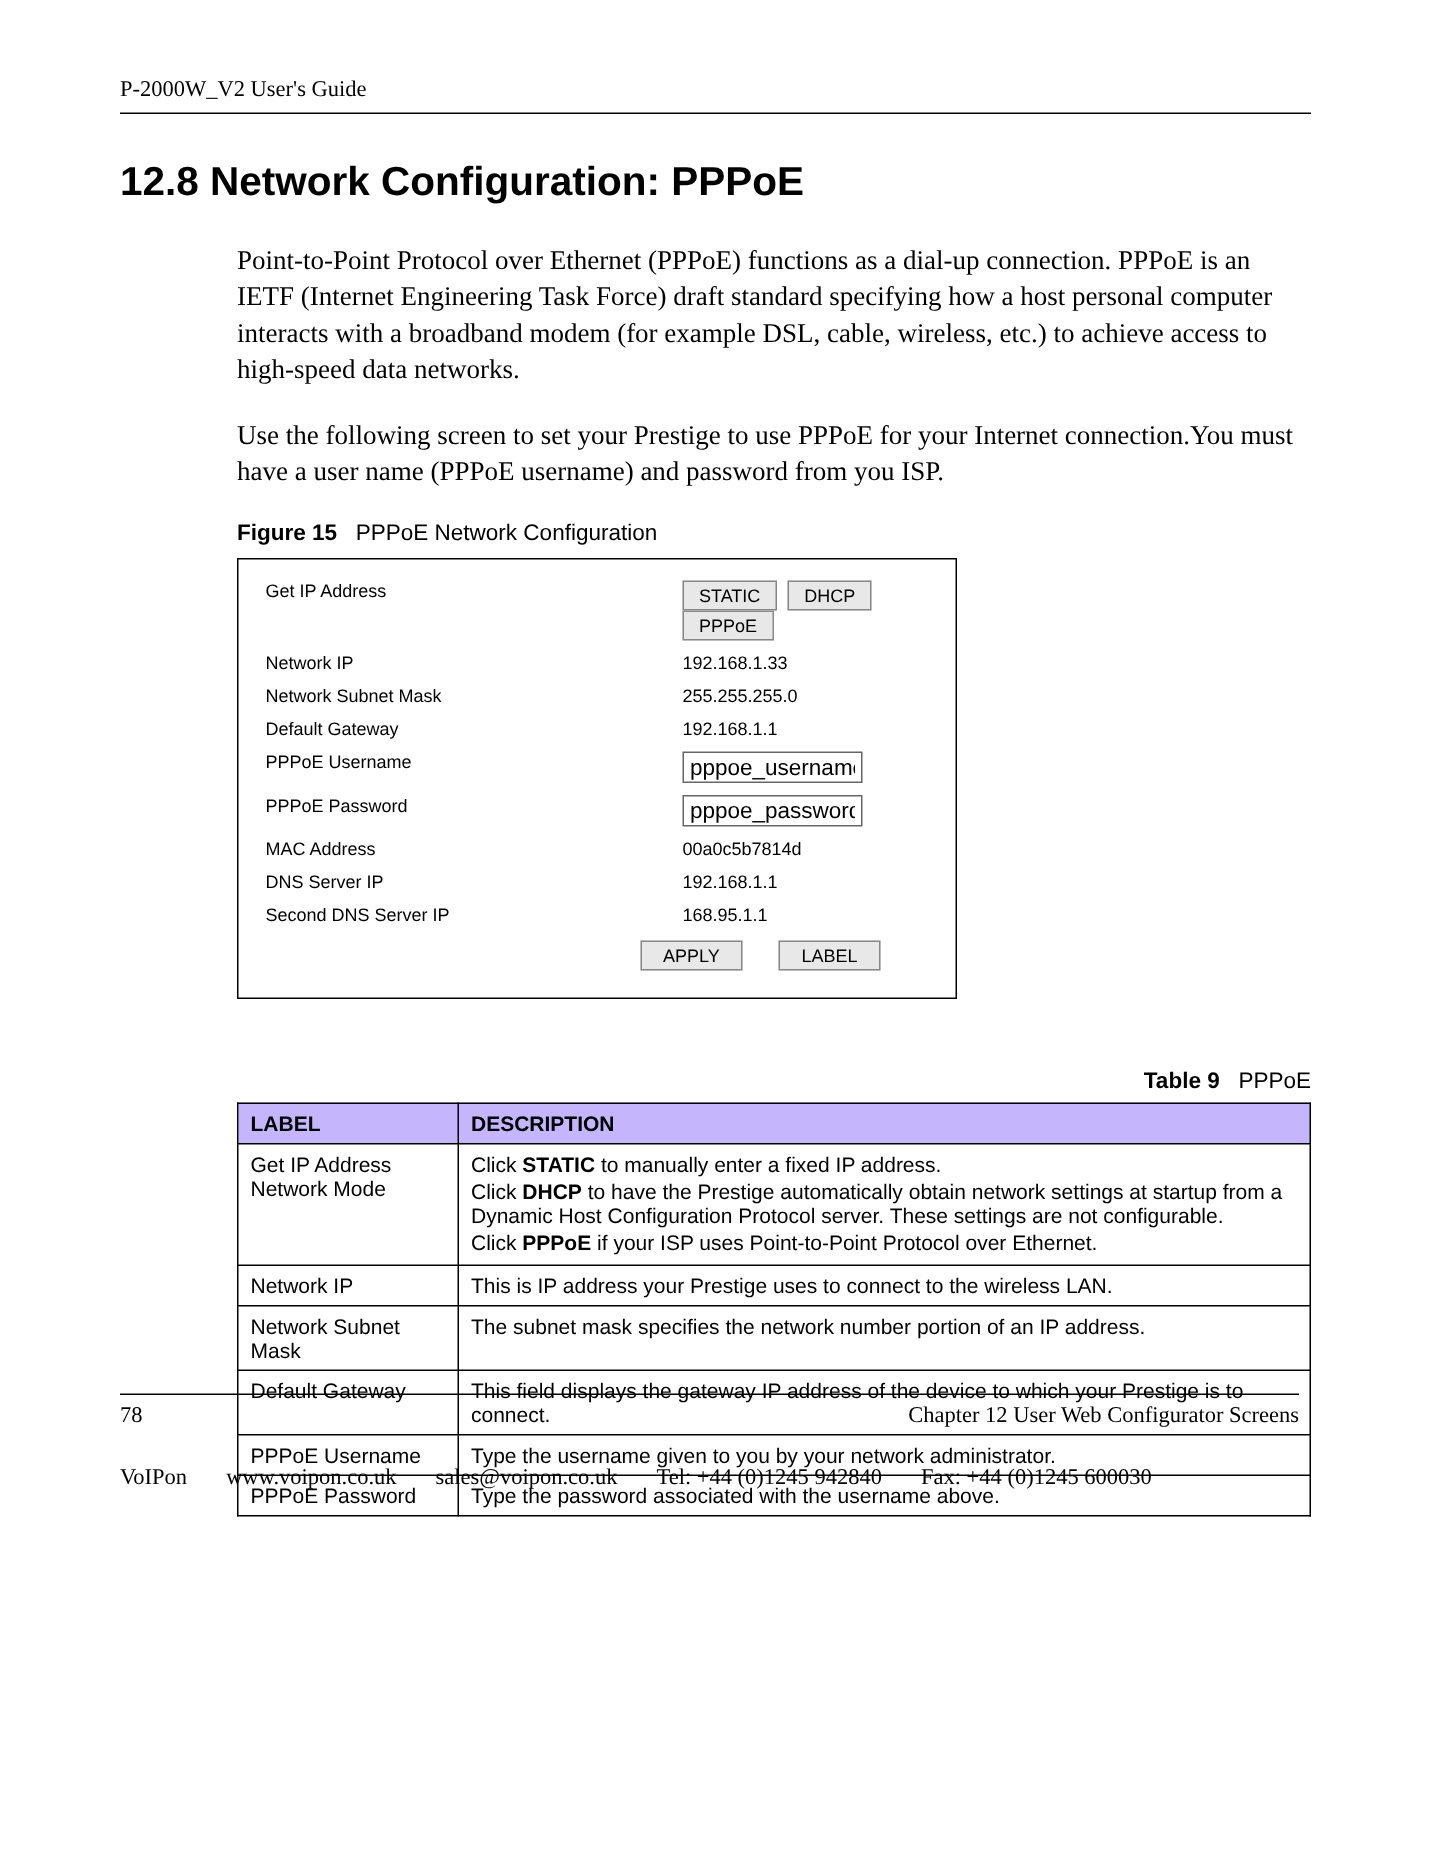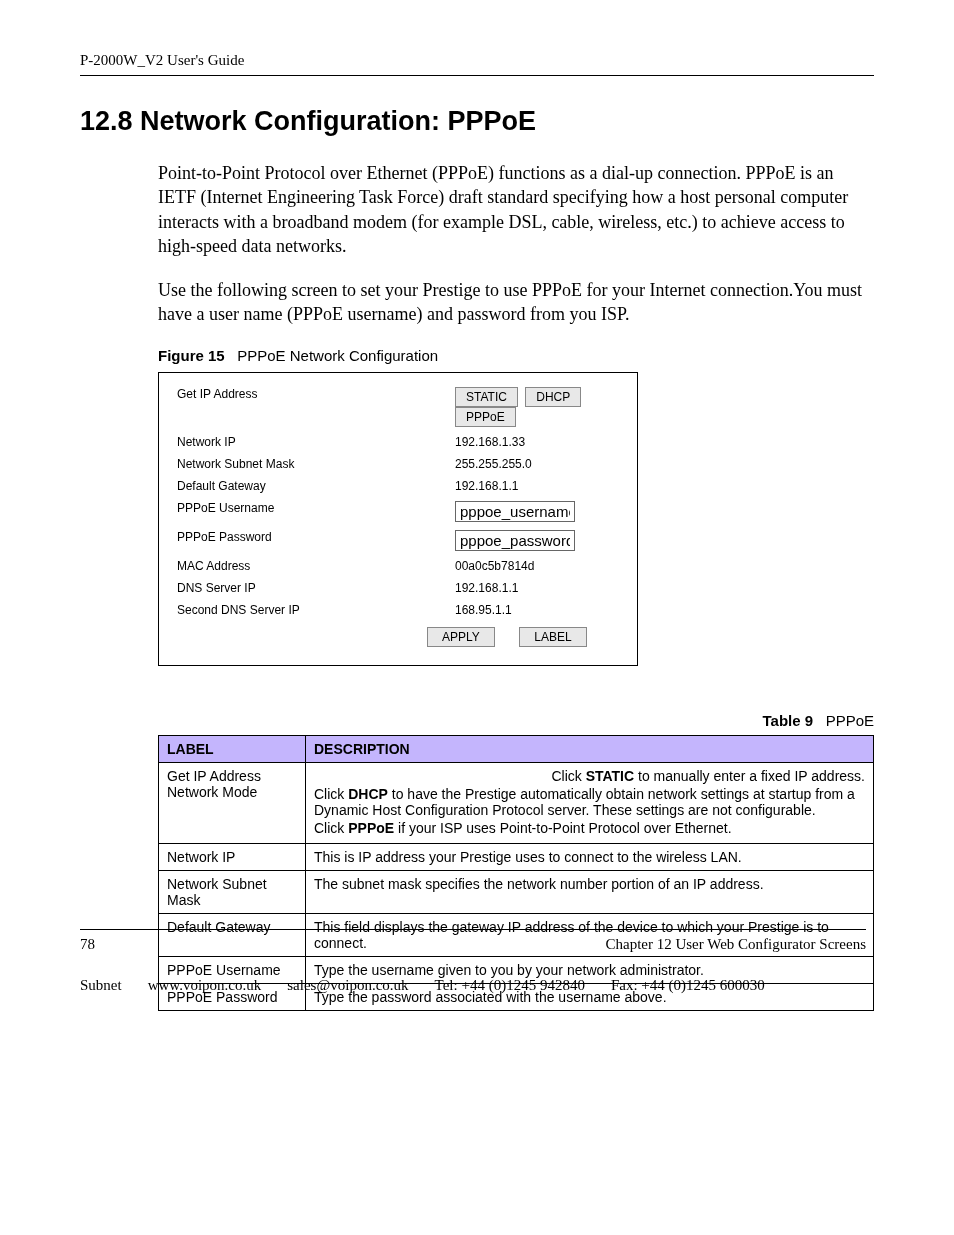--- a/index.html
+++ b/index.html
@@ -207,21 +207,21 @@
       <thead>
         <tr>
           <th class="col-label">LABEL</th>
           <th>DESCRIPTION</th>
         </tr>
       </thead>
       <tbody id="desc-body">
           <tr>
             <td class="col-label">Get IP Address Network Mode</td>
             <td>
-              <div style="margin-bottom: 2px; text-align: right;">Click <b>STATIC</b> to manually enter a fixed IP address.</div>
+              <div style="margin-bottom: 2px;">Click <b>STATIC</b> to manually enter a fixed IP address.</div>
               <div style="margin-bottom: 2px;">Click <b>DHCP</b> to have the Prestige automatically obtain network settings at startup from a Dynamic Host Configuration Protocol server. These settings are not configurable.</div>
               <div style="margin-bottom: 2px;">Click <b>PPPoE</b> if your ISP uses Point-to-Point Protocol over Ethernet.</div>
             </td>
           </tr>
           <tr>
             <td class="col-label">Network IP</td>
             <td>This is IP address your Prestige uses to connect to the wireless LAN.</td>
           </tr>
           <tr>
             <td class="col-label">Network Subnet Mask</td>
@@ -242,20 +242,20 @@
         </tbody>
     </table>
   </div>
 
   <div class="footer">
     <div class="footer-line1">
       <span>78</span>
       <span>Chapter 12 User Web Configurator Screens</span>
     </div>
     <div class="footer-line2">
-      <span>Subnet</span>
+      <span>VoIPon</span>
       <span>www.voipon.co.uk</span>
       <span>sales@voipon.co.uk</span>
       <span>Tel: +44 (0)1245 942840</span>
       <span>Fax: +44 (0)1245 600030</span>
     </div>
   </div>
 </div>
 
 </body></html>

